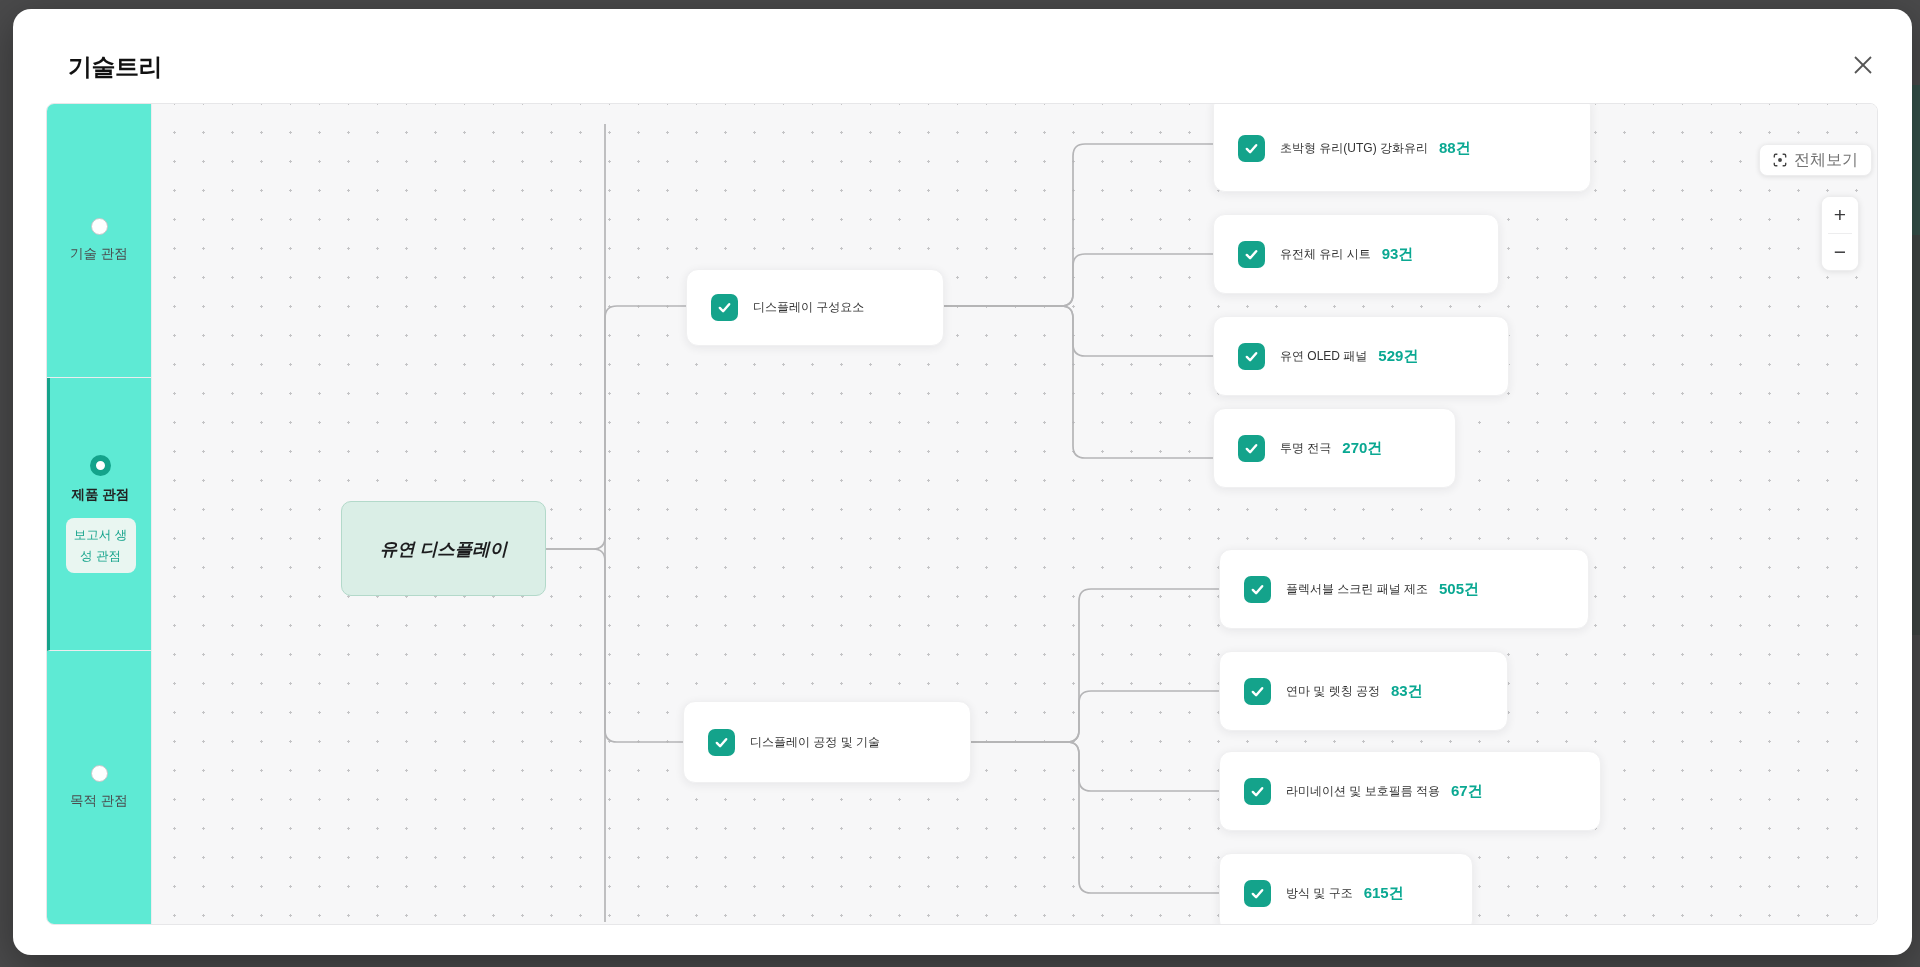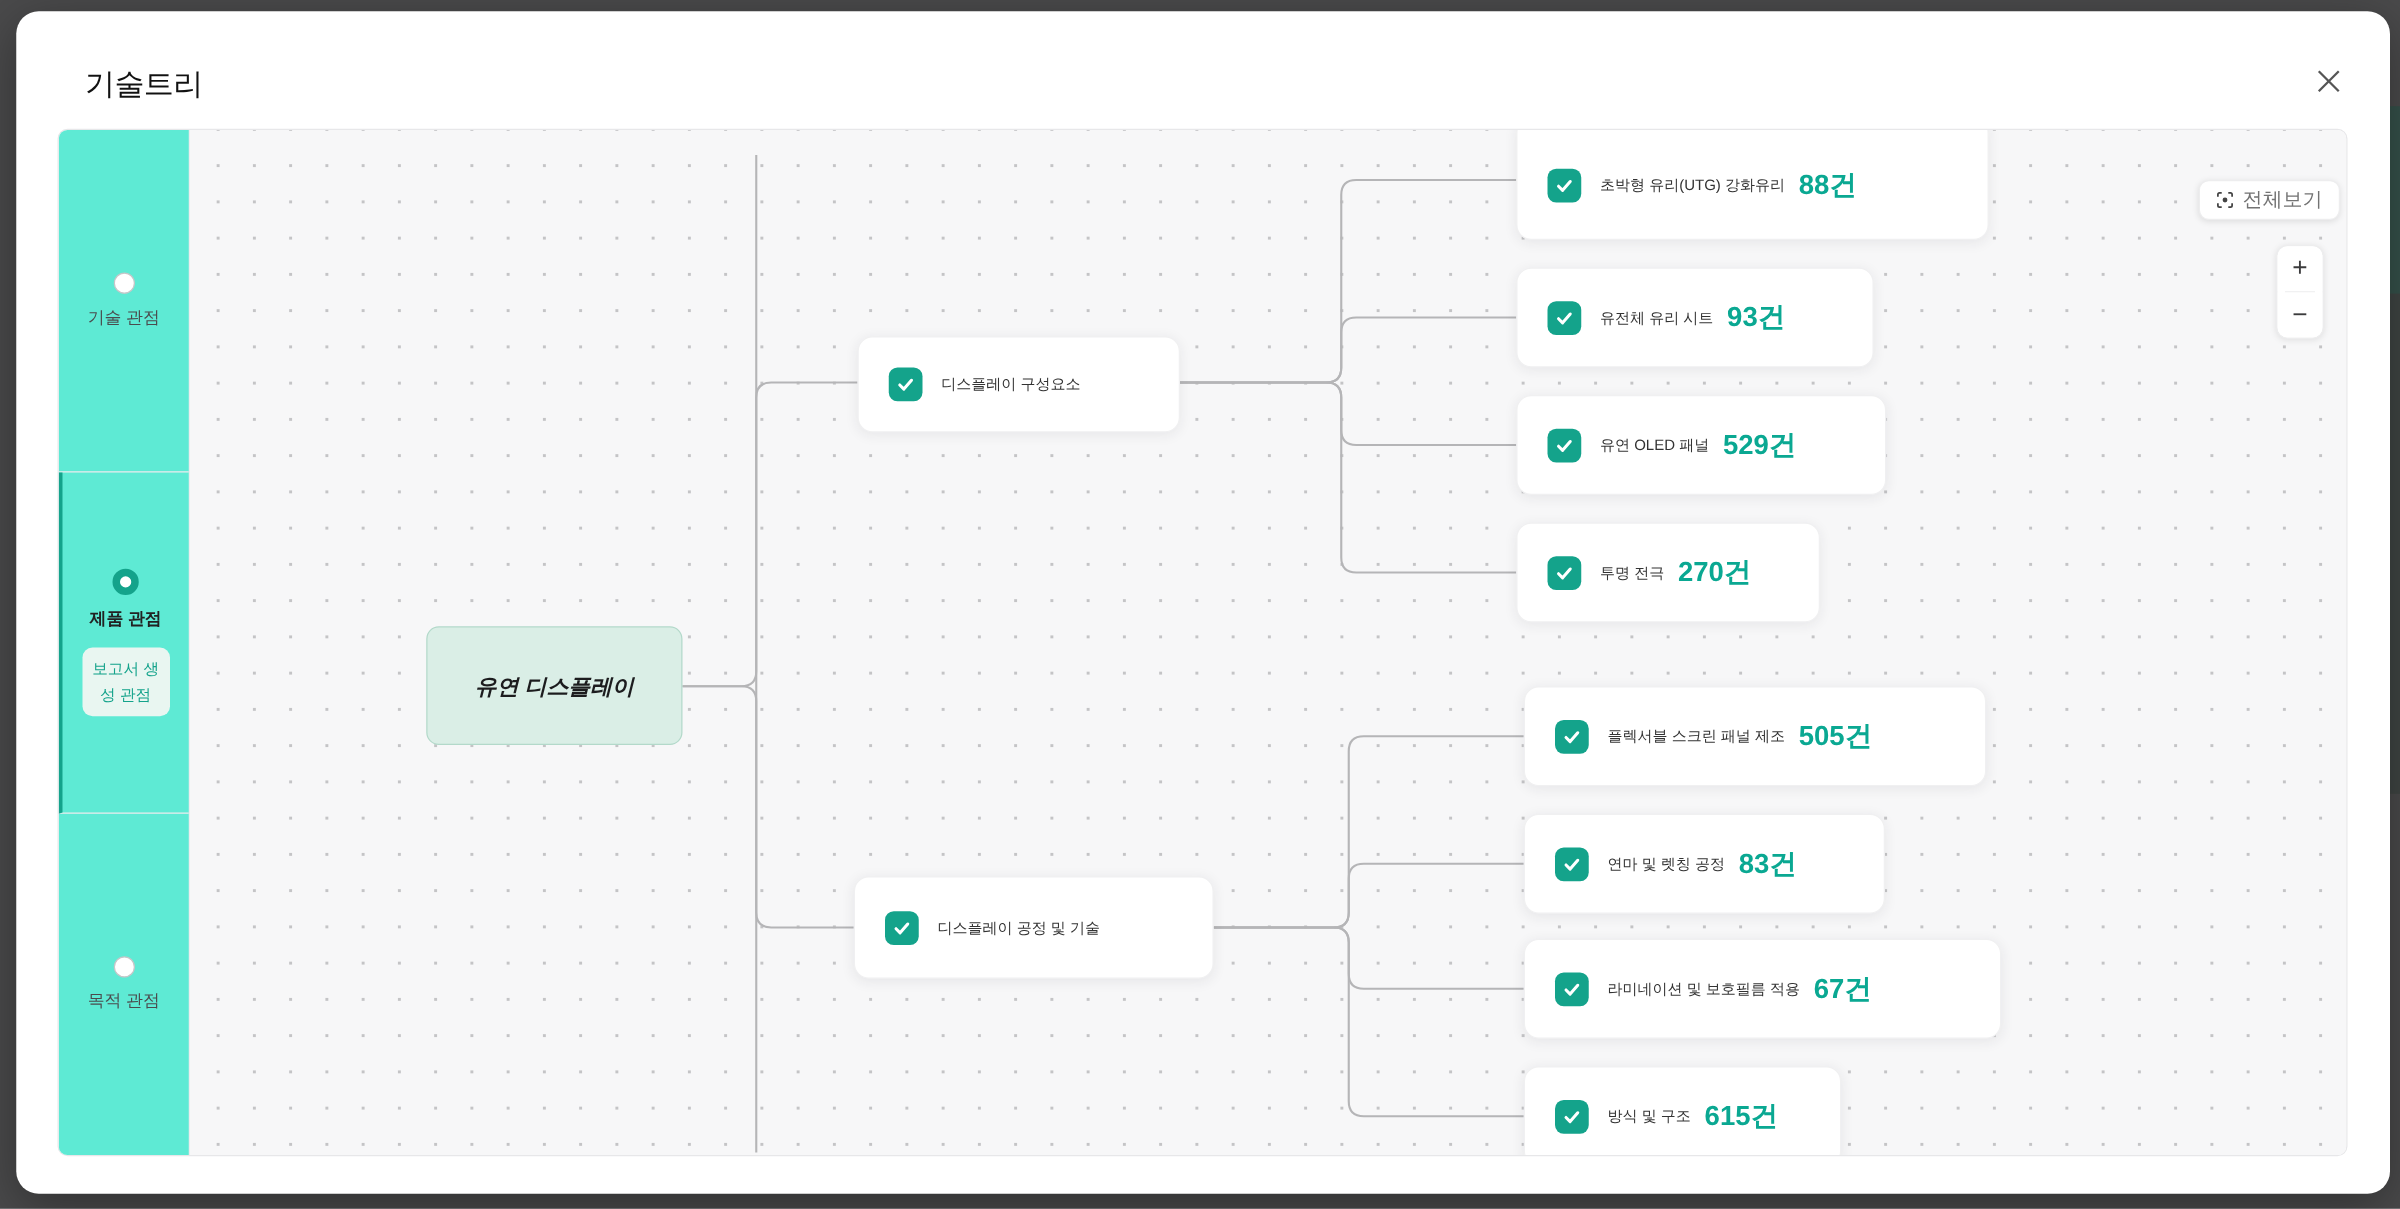--- a/index.html
+++ b/index.html
@@ -5,21 +5,21 @@
   * { margin:0; padding:0; box-sizing:border-box; }
   html,body { width:1920px; height:967px; overflow:hidden; font-family:"Liberation Sans",sans-serif; }
   body { background:#4a4a4b; position:relative; }
 
   .bg-sliver { position:absolute; right:0; top:85px; width:8px; height:150px; background:#35514a; }
   .bg-sliver2 { position:absolute; right:0; top:235px; width:8px; height:400px; background:#3f4543; }
 
   .modal { position:absolute; left:13px; top:9px; width:1899px; height:946px;
            background:#ffffff; border-radius:18px; box-shadow:0 10px 40px rgba(0,0,0,.35); }
 
-  .modal-title { position:absolute; left:55px; top:42px; font-size:24px; font-weight:400; color:#111; letter-spacing:-0.5px; }
+  .modal-title { position:absolute; left:55px; top:42px; font-size:24px; font-weight:700; color:#111; letter-spacing:-0.5px; }
 
   .close-btn { position:absolute; left:1828px; top:34px; width:44px; height:44px; display:flex;
                align-items:center; justify-content:center; cursor:pointer; background:none; border:none; }
   .close-btn svg { width:24px; height:24px; stroke:#555; stroke-width:1.8; }
 
   .tree-wrap { position:absolute; left:33px; top:94px; width:1832px; height:822px;
                border:1px solid #e7e7e9; border-radius:8px; overflow:hidden; background:#fff; display:flex; }
 
   
   .side { width:105px; height:100%; background:#5eead4; border-right:1px solid #ececee; display:flex; flex-direction:column; flex-shrink:0; }
@@ -37,21 +37,21 @@
   
   .canvas { position:relative; flex:1; height:100%; background-color:#f7f7f8;
             background-image:radial-gradient(#c4c4c6 1.1px, transparent 1.4px);
             background-size:29px 29px; background-position:8px 14px; overflow:hidden; }
   .edges { position:absolute; left:0; top:0; width:1727px; height:822px; }
   .edges path, .edges line { fill:none; stroke:#b5b5b7; stroke-width:1.7; }
 
   .node { position:absolute; background:#fff; border-radius:12px; border:1px solid #f0f0f1;
           box-shadow:0 2px 10px rgba(40,40,50,.08); display:flex; align-items:center; padding:0 24px; gap:15px; }
   .node-label { font-size:12px; color:#333; font-weight:500; white-space:nowrap; }
-  .node-count { font-size:22px; color:#0aa892; font-weight:700; white-space:nowrap; margin-left:-4px; }
+  .node-count { font-size:15px; color:#0aa892; font-weight:700; white-space:nowrap; margin-left:-4px; }
 
   .checkbox { width:27px; height:27px; border-radius:7px; background:#14a38b; flex-shrink:0;
               display:flex; align-items:center; justify-content:center; cursor:pointer; }
   .checkbox svg { width:15px; height:15px; stroke:#fff; stroke-width:2.6; fill:none; stroke-linecap:round; stroke-linejoin:round; }
 
   .root-node { position:absolute; left:189px; top:397px; width:205px; height:95px;
                background:#daeee6; border:1px solid #b3d9ca; border-radius:10px;
                display:flex; align-items:center; justify-content:center; cursor:pointer;font-style:italic; }
   .root-label { font-size:17.5px; font-weight:700; color:#1c1c1e; }
 
@@ -162,21 +162,21 @@
       </div>
       <div class="node" style="left:1061px; top:212px; width:296px; height:80px;">
         <div class="checkbox">
             <svg viewBox="0 0 16 16">
               <polyline points="3,8.5 6.5,12 13,4.5"></polyline>
             </svg>
           </div>
         <div class="node-label">유연 OLED 패널</div>
         <div class="node-count">529건</div>
       </div>
-      <div class="node" style="left:1061px; top:314px; width:243px; height:80px;">
+      <div class="node" style="left:1061px; top:304px; width:243px; height:80px;">
         <div class="checkbox">
             <svg viewBox="0 0 16 16">
               <polyline points="3,8.5 6.5,12 13,4.5"></polyline>
             </svg>
           </div>
         <div class="node-label">투명 전극</div>
         <div class="node-count">270건</div>
       </div>
 
       <div class="node" style="left:1067px; top:445px; width:370px; height:80px;">

